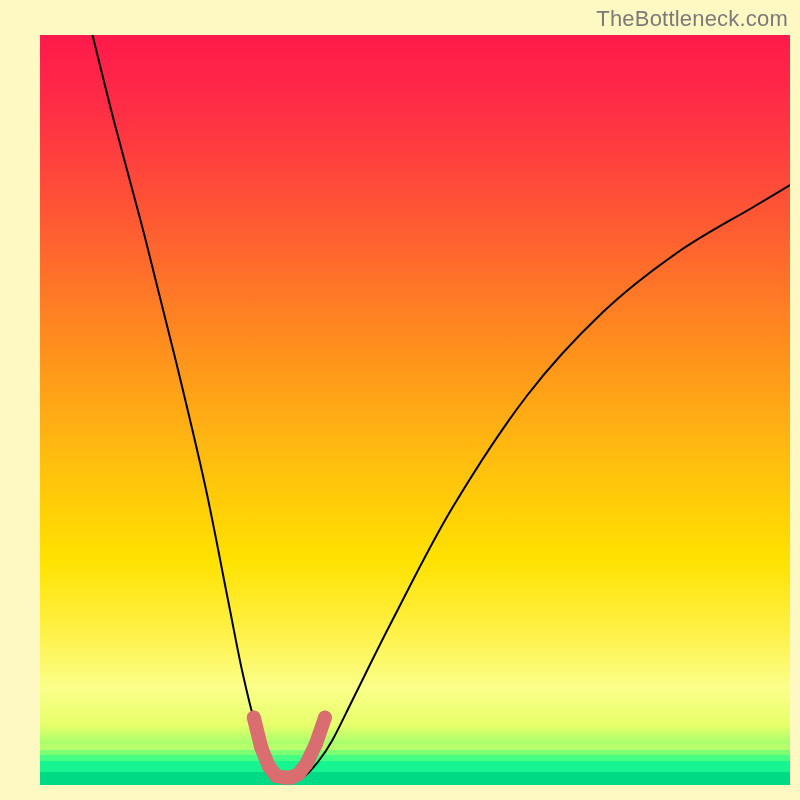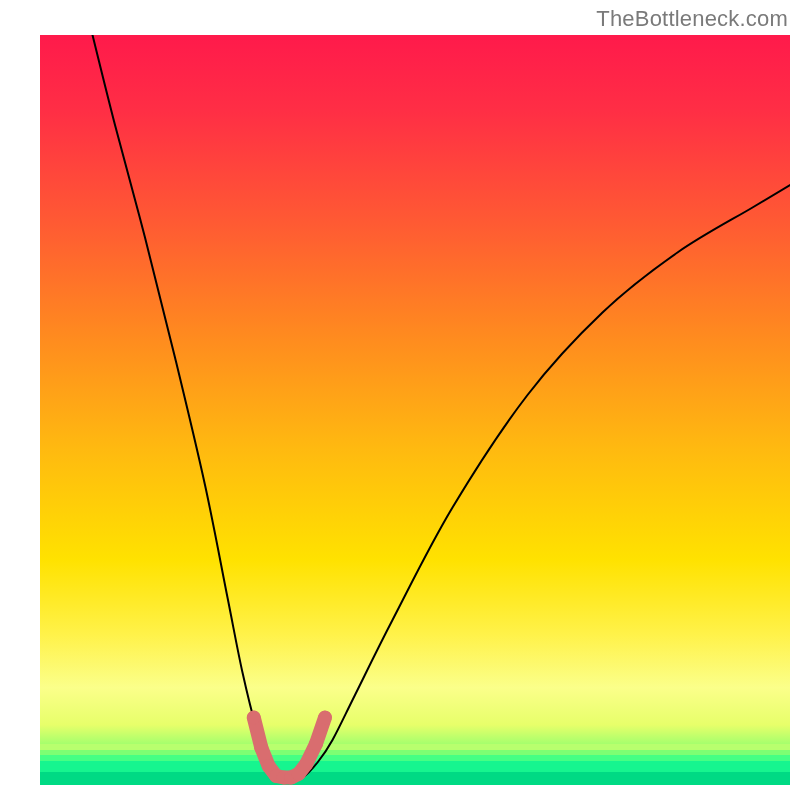--- a/index.html
+++ b/index.html
@@ -10,21 +10,21 @@
     background: #000;
     overflow: hidden;
     font-family: Arial, Helvetica, sans-serif;
   }
   .frame {
     position: absolute;
     left: 0;
     top: 0;
     width: 800px;
     height: 800px;
-    background: #ffffff;
+    background: #fef9c3;
   }
   .watermark {
     position: absolute;
     top: 6px;
     right: 12px;
     color: #7a7a7a;
     font-size: 22px;
     font-weight: 500;
     letter-spacing: 0.2px;
     z-index: 50;

